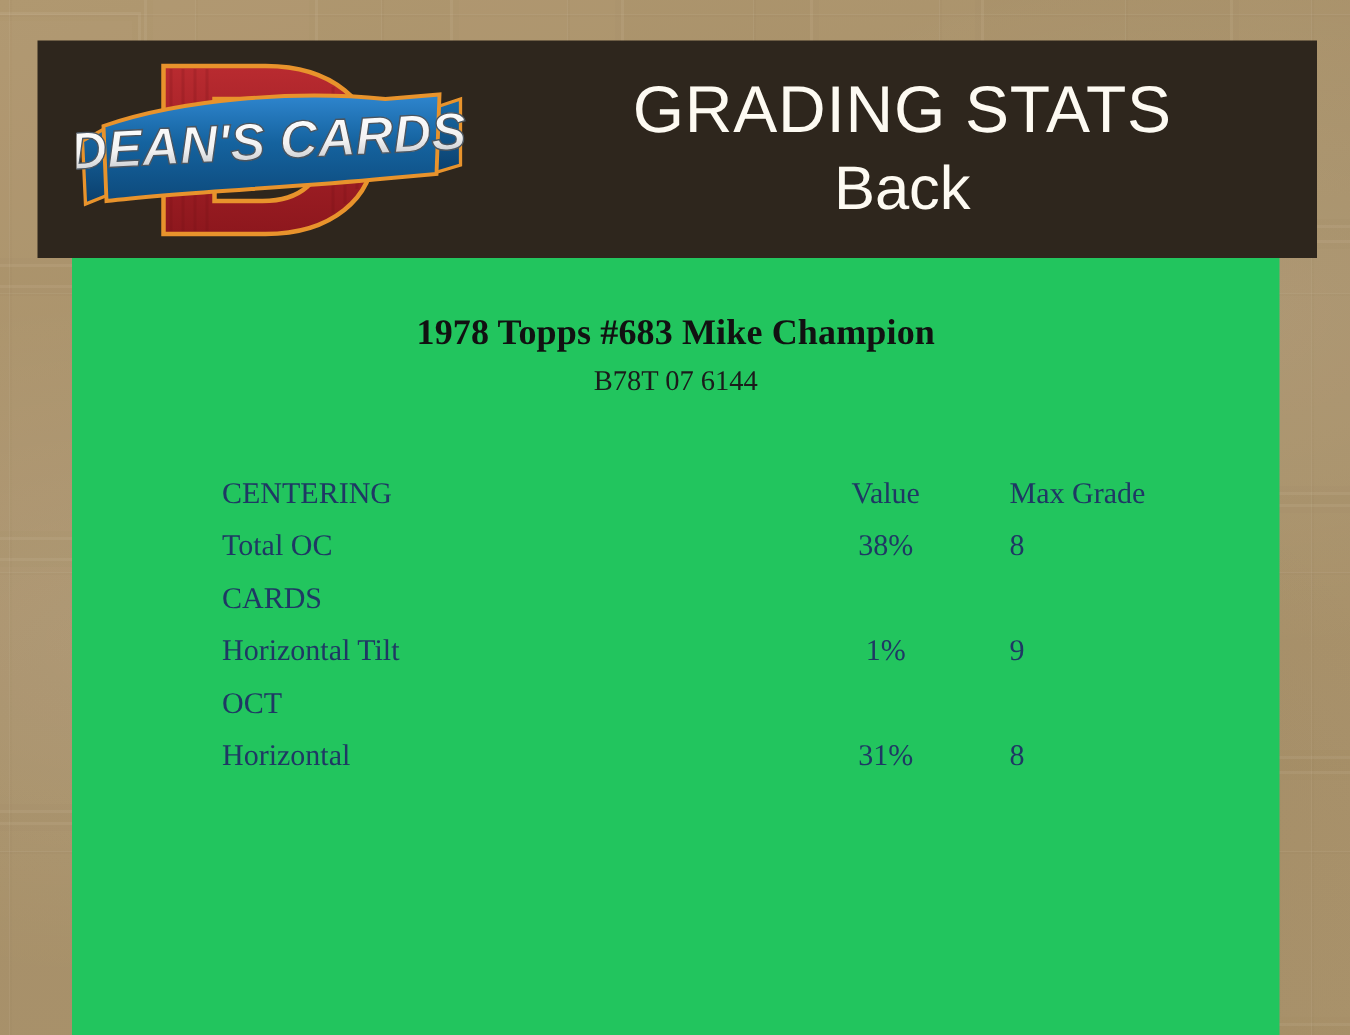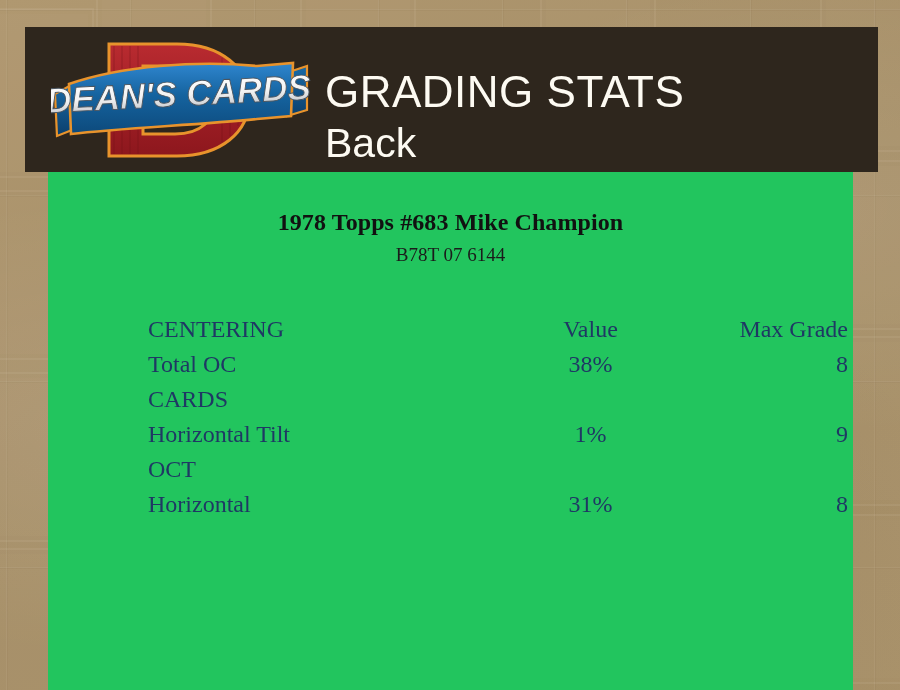--- a/index.html
+++ b/index.html
@@ -76,25 +76,26 @@
     top: 5px;
     width: 262px;
     height: 136px;
   }
   #logo svg { display: block; }
 
   
   #header-titles {
     position: absolute;
     left: 300px;
-    top: 18px;
+    top: 0;
     width: 553px;
     height: 145px;
     display: flex;
     flex-direction: column;
+    align-items: center;
     justify-content: center;
   }
   #header-title {
     color: #fdfaf2;
     font-size: 44px;
     font-weight: 400;
     letter-spacing: 0.5px;
     line-height: 1.08;
     white-space: nowrap;
   }
@@ -139,26 +140,26 @@
     left: 100px;
     top: 140px;
     width: 700px;
     border-collapse: collapse;
     color: #1f3864;
   }
   #stats-table td {
     padding: 0;
     height: 35px;
     vertical-align: middle;
-    font-size: 24px;
+    font-size: 20px;
     font-weight: 400;
   }
   .col-label   { width: 360px; text-align: left; }
   .col-value   { width: 165px; text-align: center; }
-  .col-grade   { width: 175px; text-align: right; }
+  .col-grade   { width: 175px; text-align: left; }
 
   tr.header-row td {
     font-weight: bold;
     font-size: 24px;
     padding-bottom: 3px;
   }
   tr.section-row td.col-label {
     font-weight: bold;
     font-size: 24px;
     padding-left: 0;

